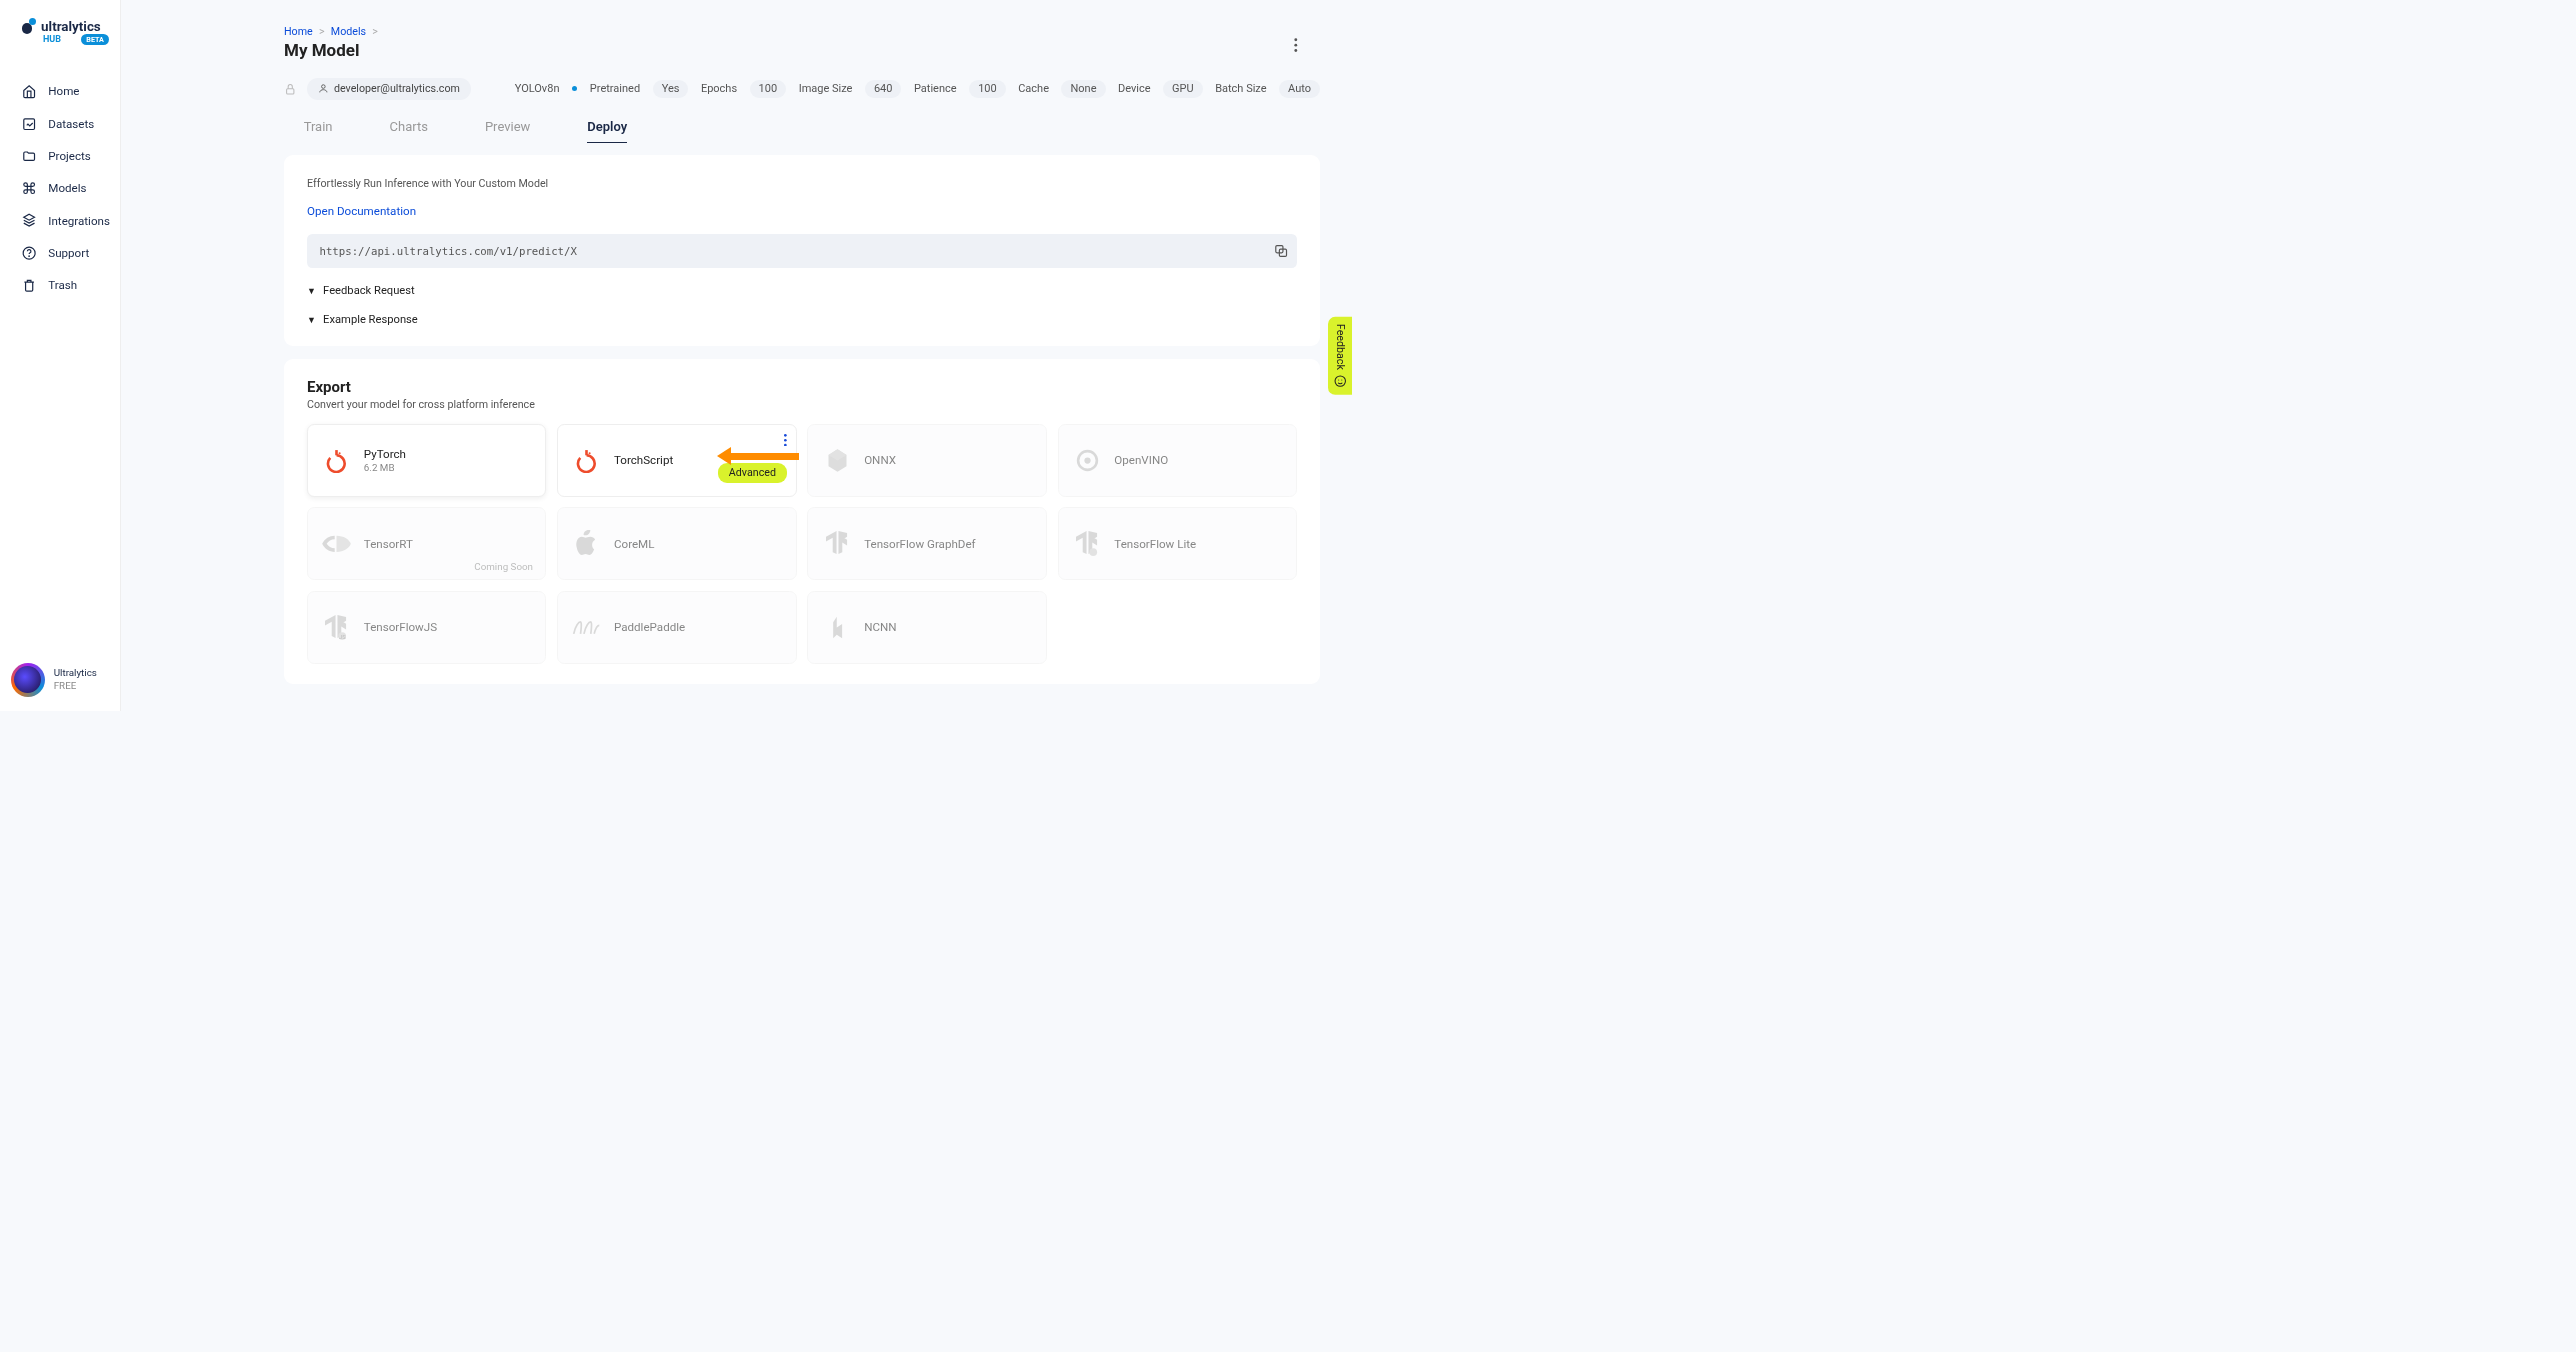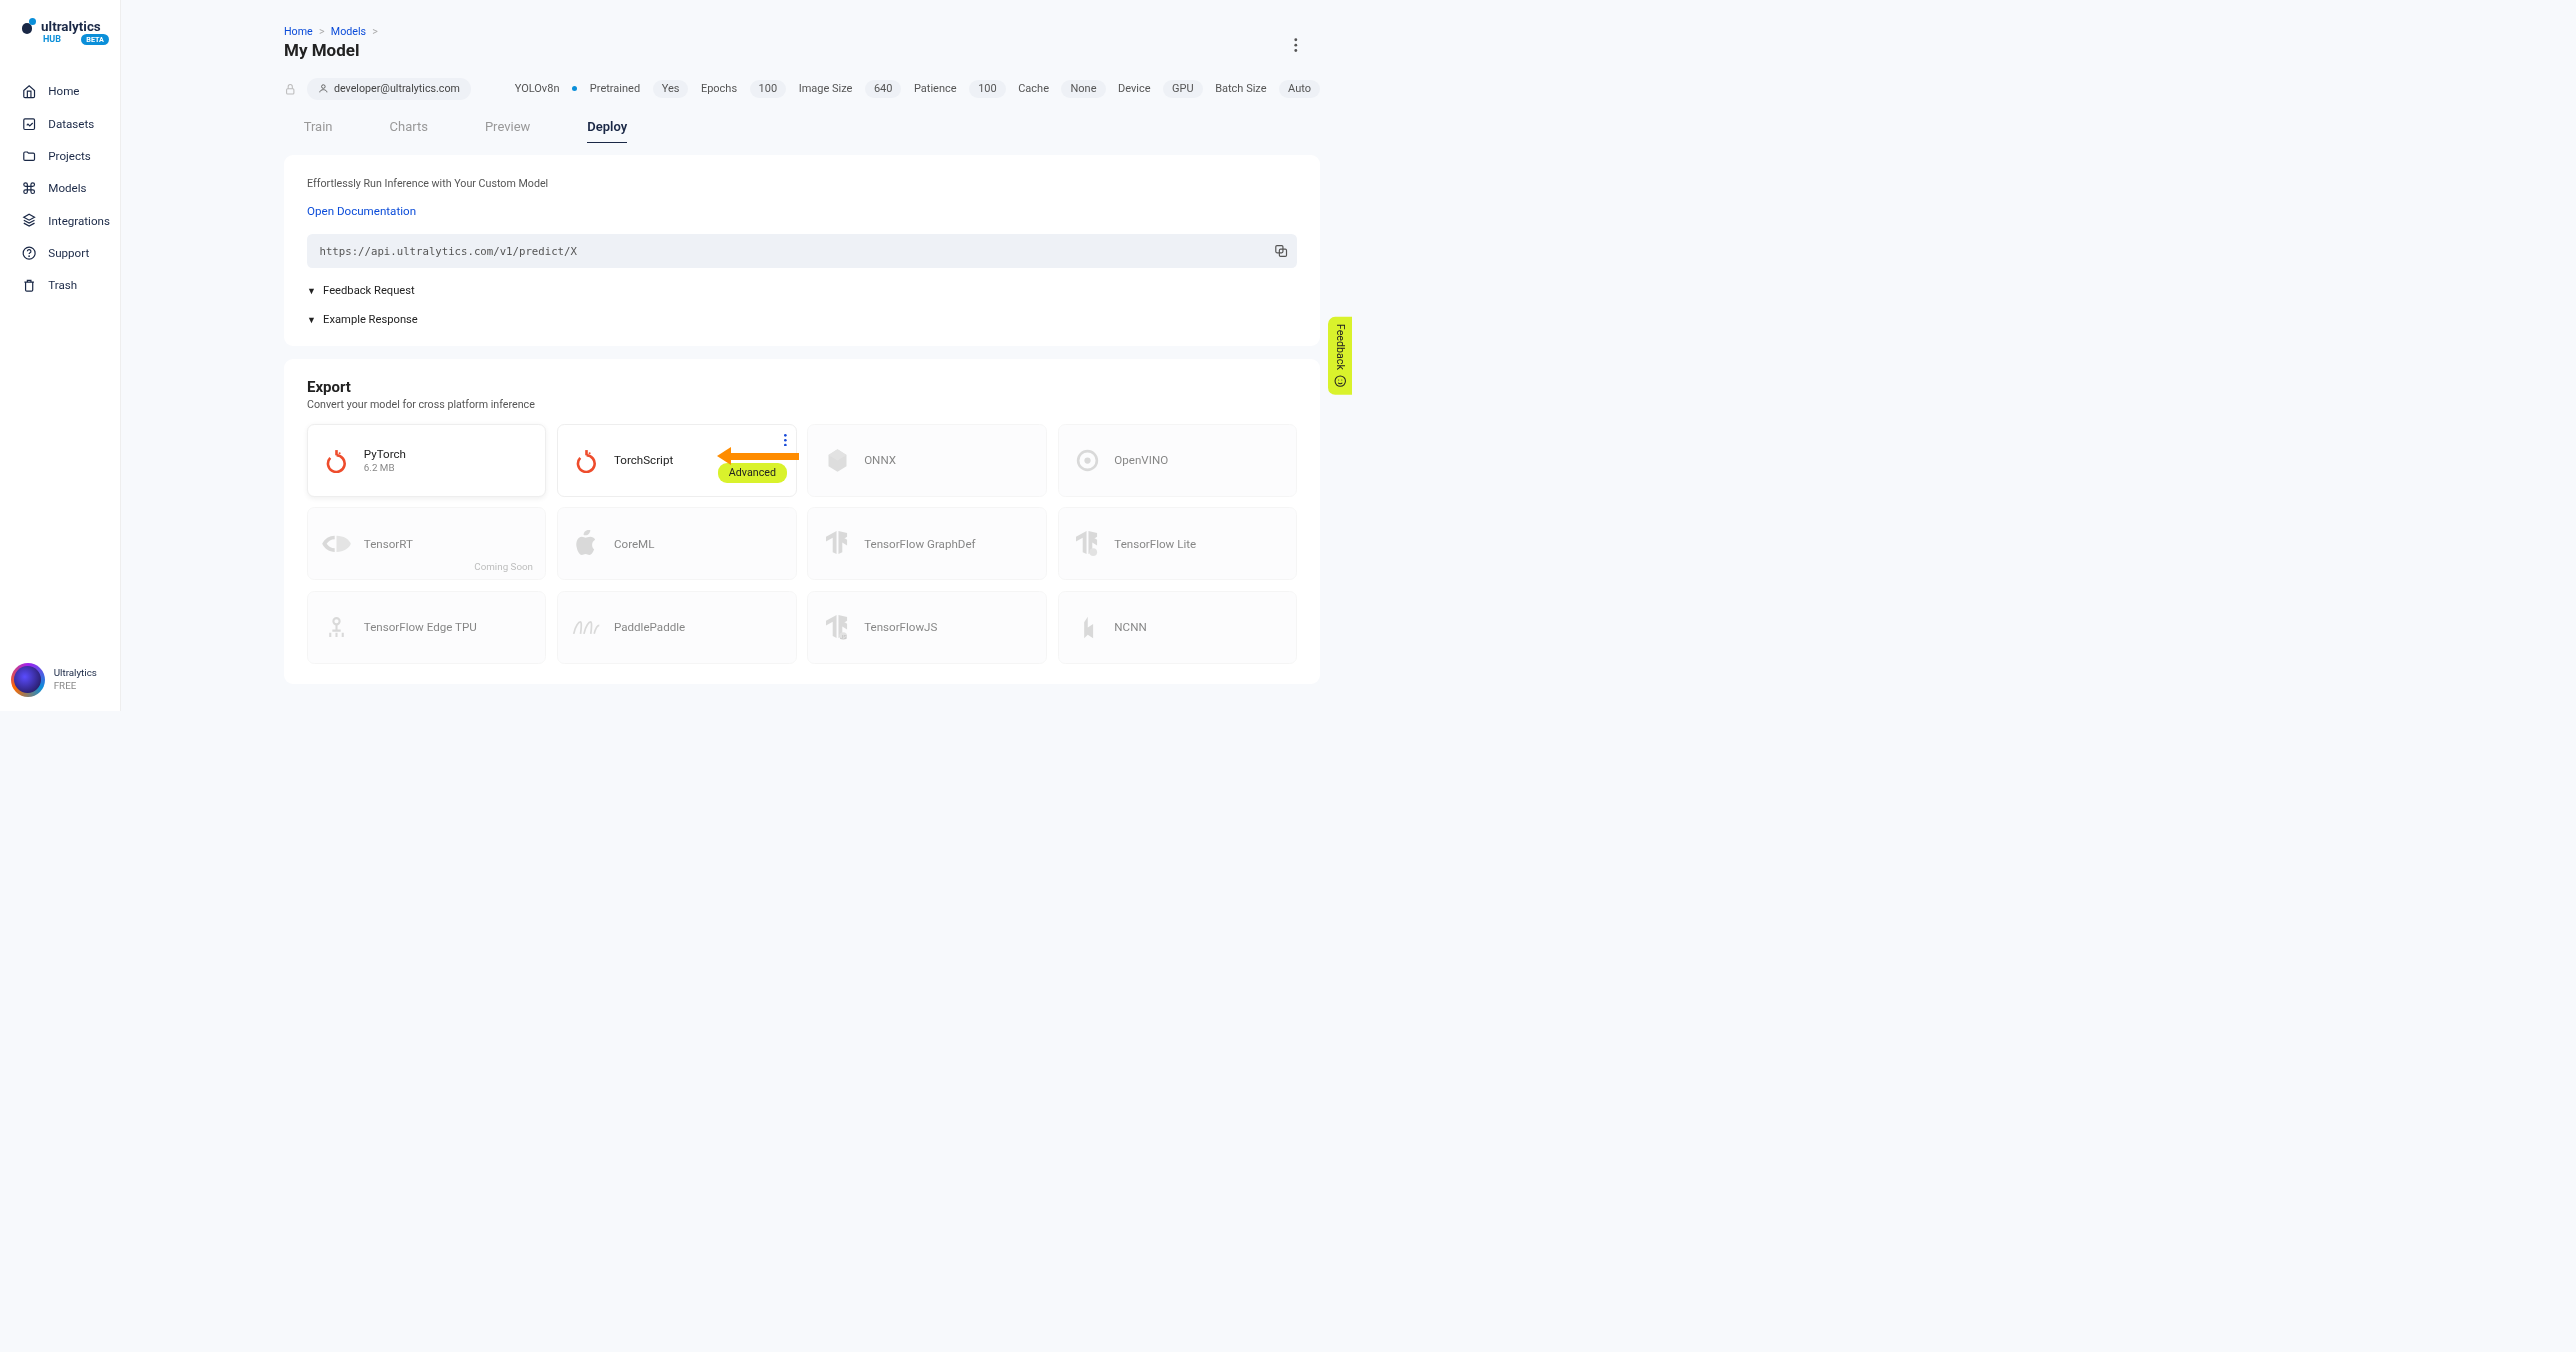--- a/index.html
+++ b/index.html
@@ -610,48 +610,39 @@
       <div class="export-card disabled">
         <div class="export-icon">
           <svg width="23" height="25" viewBox="0 0 24 26" fill="#bbb">
               <path d="M11 0L0 6v5l7-4v15l4 2V0zm2 0v24l4-2V12l5 3V9l-5-3v3l5-3V2L13 0z"></path>
               <circle cx="18" cy="22" r="4" fill="#ccc"></circle>
             </svg>
         </div>
         <div class="export-title">TensorFlow Lite</div>
       </div>
 
-      <div class="export-card disabled">
-        <div class="export-icon">
-          <svg width="25" height="25" viewBox="0 0 24 24" fill="none" stroke="#bbb" stroke-width="2">
-              <circle cx="12" cy="6" r="3"></circle>
-              <path d="M12 9v6M8 15h8M6 21v-4M12 21v-4M18 21v-4"></path>
-            </svg>
-        </div>
-        <div class="export-title">TensorFlow Edge TPU</div>
-      </div>
-
-      <div class="export-card disabled">
-        <div class="export-icon">
-          <svg width="30" height="18" viewBox="0 0 34 20" fill="#bbb">
-              <path d="M2 18c2-10 6-14 8-14s0 14 0 14M14 18c2-10 6-14 8-14s0 14 0 14M26 18c2-8 4-10 6-10" stroke="#bbb" stroke-width="2" fill="none"></path>
-            </svg>
-        </div>
-        <div class="export-title">PaddlePaddle</div>
-      </div>
 
       <div class="export-card disabled">
         <div class="export-icon">
           <svg width="23" height="25" viewBox="0 0 24 26" fill="#bbb" style="font-size:13px">
               <path d="M11 0L0 6v5l7-4v15l4 2V0zm2 0v24l4-2V12l5 3V9l-5-3v3l5-3V2L13 0z"></path>
               <circle cx="18" cy="22" r="4" fill="#ccc"></circle>
               <text x="18" y="25" font-size="6" text-anchor="middle" fill="#888">JS</text>
             </svg>
         </div>
         <div class="export-title">TensorFlowJS</div>
+      </div>
+
+      <div class="export-card disabled">
+        <div class="export-icon">
+          <svg width="30" height="18" viewBox="0 0 34 20" fill="#bbb">
+              <path d="M2 18c2-10 6-14 8-14s0 14 0 14M14 18c2-10 6-14 8-14s0 14 0 14M26 18c2-8 4-10 6-10" stroke="#bbb" stroke-width="2" fill="none"></path>
+            </svg>
+        </div>
+        <div class="export-title">PaddlePaddle</div>
       </div>
 
       <div class="export-card disabled">
         <div class="export-icon">
           <svg width="21.5" height="25" viewBox="0 0 24 28" fill="#bbb">
               <path d="M8 26V8l4-6v12l6-4v16l-6-4z"></path>
             </svg>
         </div>
         <div class="export-title">NCNN</div>
       </div>

